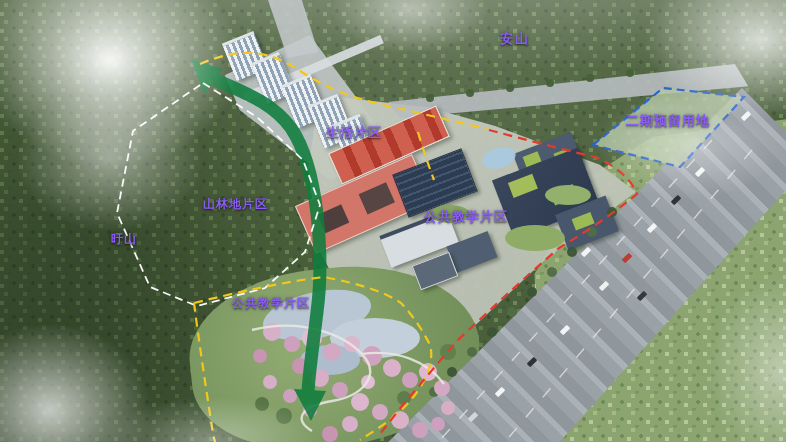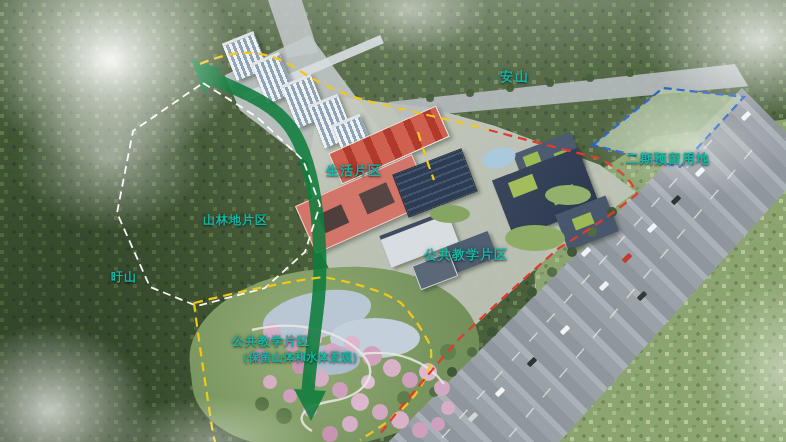--- a/index.html
+++ b/index.html
@@ -49,23 +49,23 @@
   .bld{position:absolute;box-shadow:2px 3px 4px rgba(28,38,28,.4);}
   .tower{background:repeating-linear-gradient(90deg,#eef1f4 0 3px,#8fa3b6 3px 6px);
          border-top:3px solid #dfe4e8;transform:rotate(-22deg);}
   .podium{background:#d7dce0;opacity:.92;transform:rotate(-23deg);box-shadow:none;}
   .lawn{position:absolute;border-radius:50%;}
   .pond{position:absolute;border-radius:50%;}
   .roofpatch{position:absolute;}
 
   
   svg.overlay{position:absolute;inset:0;}
-  .label{position:absolute;color:#14b8a6;font-weight:600;font-size:12px;
+  .label{position:absolute;color:#8b5cf6;font-weight:600;font-size:12px;
          letter-spacing:1px;white-space:nowrap;
-         text-shadow:0 1px 2px rgba(0,0,0,.6),0 0 4px rgba(0,0,0,.35);margin-top:38px;}
+         text-shadow:0 1px 2px rgba(0,0,0,.6),0 0 4px rgba(0,0,0,.35);}
   .cloud{position:absolute;pointer-events:none;
          background:radial-gradient(closest-side,rgba(255,255,255,.95),rgba(255,255,255,0) 72%);}
 </style>
 </head>
 <body>
 
 <div id="stage">
 
   <div class="base-forest"></div>
   <div class="forest-shading"></div>
@@ -229,19 +229,18 @@
   <div class="cloud" style="left:600px;top:-70px;width:320px;height:220px;opacity:.8;"></div>
   <div class="cloud" style="left:-90px;top:290px;width:280px;height:240px;opacity:.75;"></div>
   <div class="cloud" style="left:560px;top:70px;width:260px;height:150px;opacity:.4;"></div>
   <div class="cloud" style="left:300px;top:-50px;width:220px;height:120px;opacity:.5;"></div>
   <div class="cloud" style="left:680px;top:240px;width:200px;height:260px;opacity:.45;"></div>
   <div class="cloud" style="left:60px;top:380px;width:300px;height:120px;opacity:.4;"></div>
 
   <div class="label" style="left:500px;top:30px;font-size:13px;letter-spacing:2px;">安山</div>
   <div class="label" style="left:626px;top:112px;font-size:13px;letter-spacing:1px;text-align:right;">二期预留用地</div>
   <div class="label" style="left:326px;top:124px;font-size:13px;">生活片区</div>
-  <div class="label" style="left:203px;top:174px;">山林地片区</div>
+  <div class="label" style="left:203px;top:196px;">山林地片区</div>
   <div class="label" style="left:111px;top:231px;">旴山</div>
   <div class="label" style="left:424px;top:208px;font-size:13px;">公共教学片区</div>
   <div class="label" style="left:232px;top:295px;">公共教学片区</div>
-  <div class="label" style="left:237px;top:312px;font-size:11.5px;letter-spacing:0;">（保留山体和水体景观）</div>
 
 </div>
 
 </body></html>

